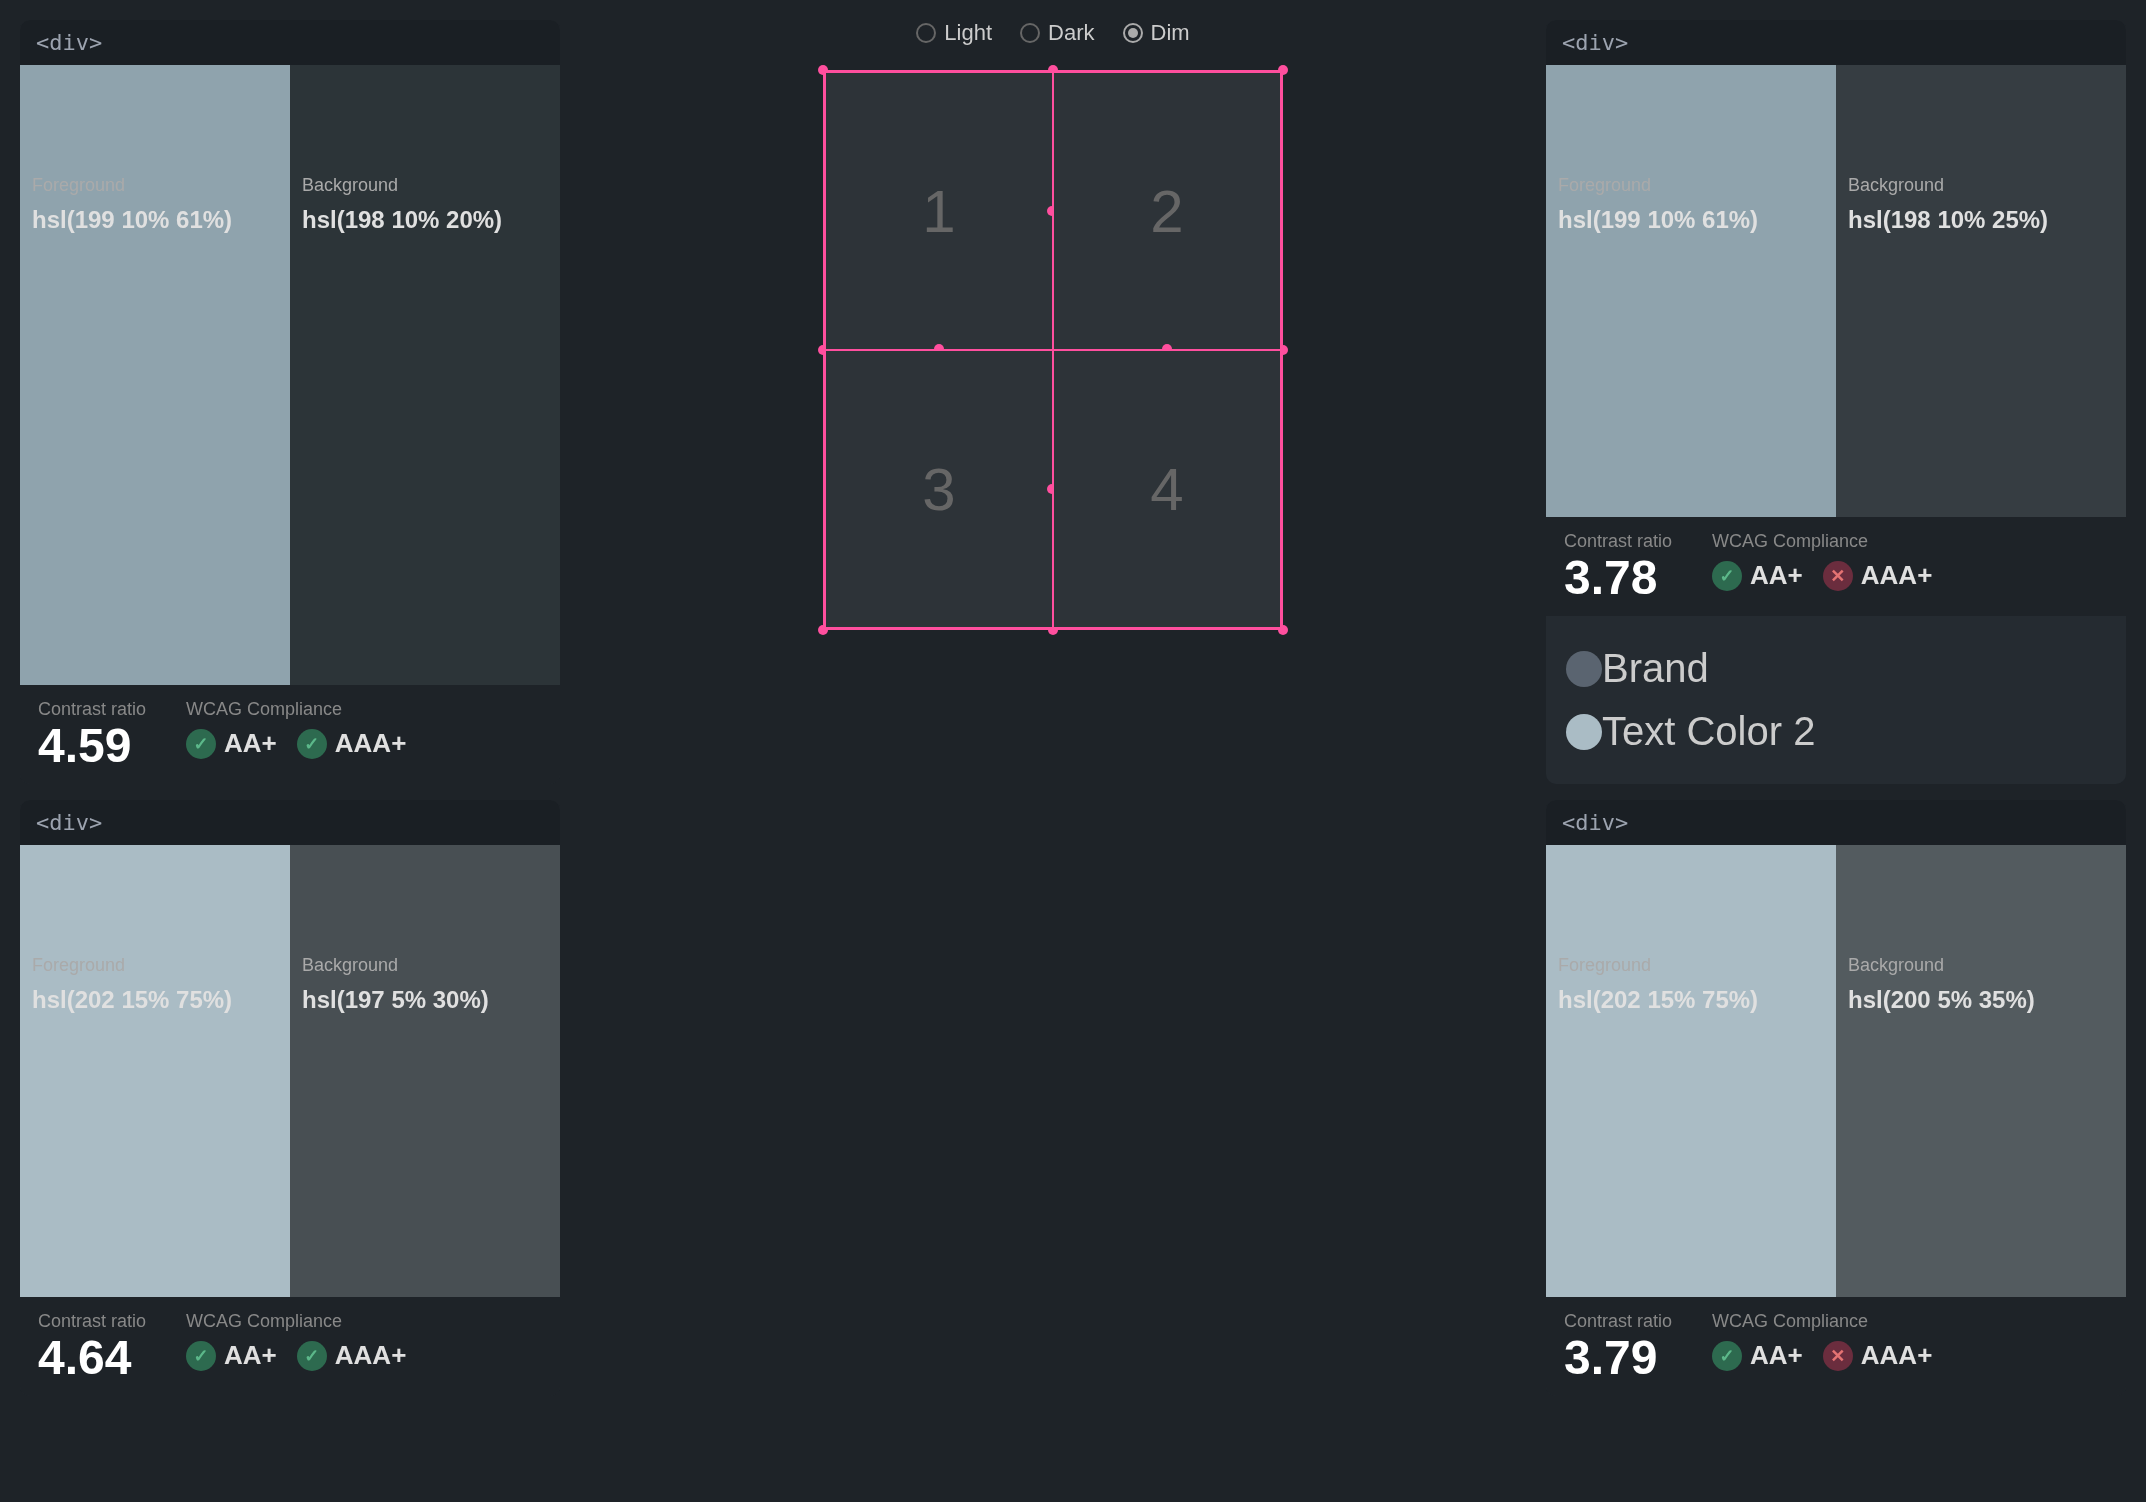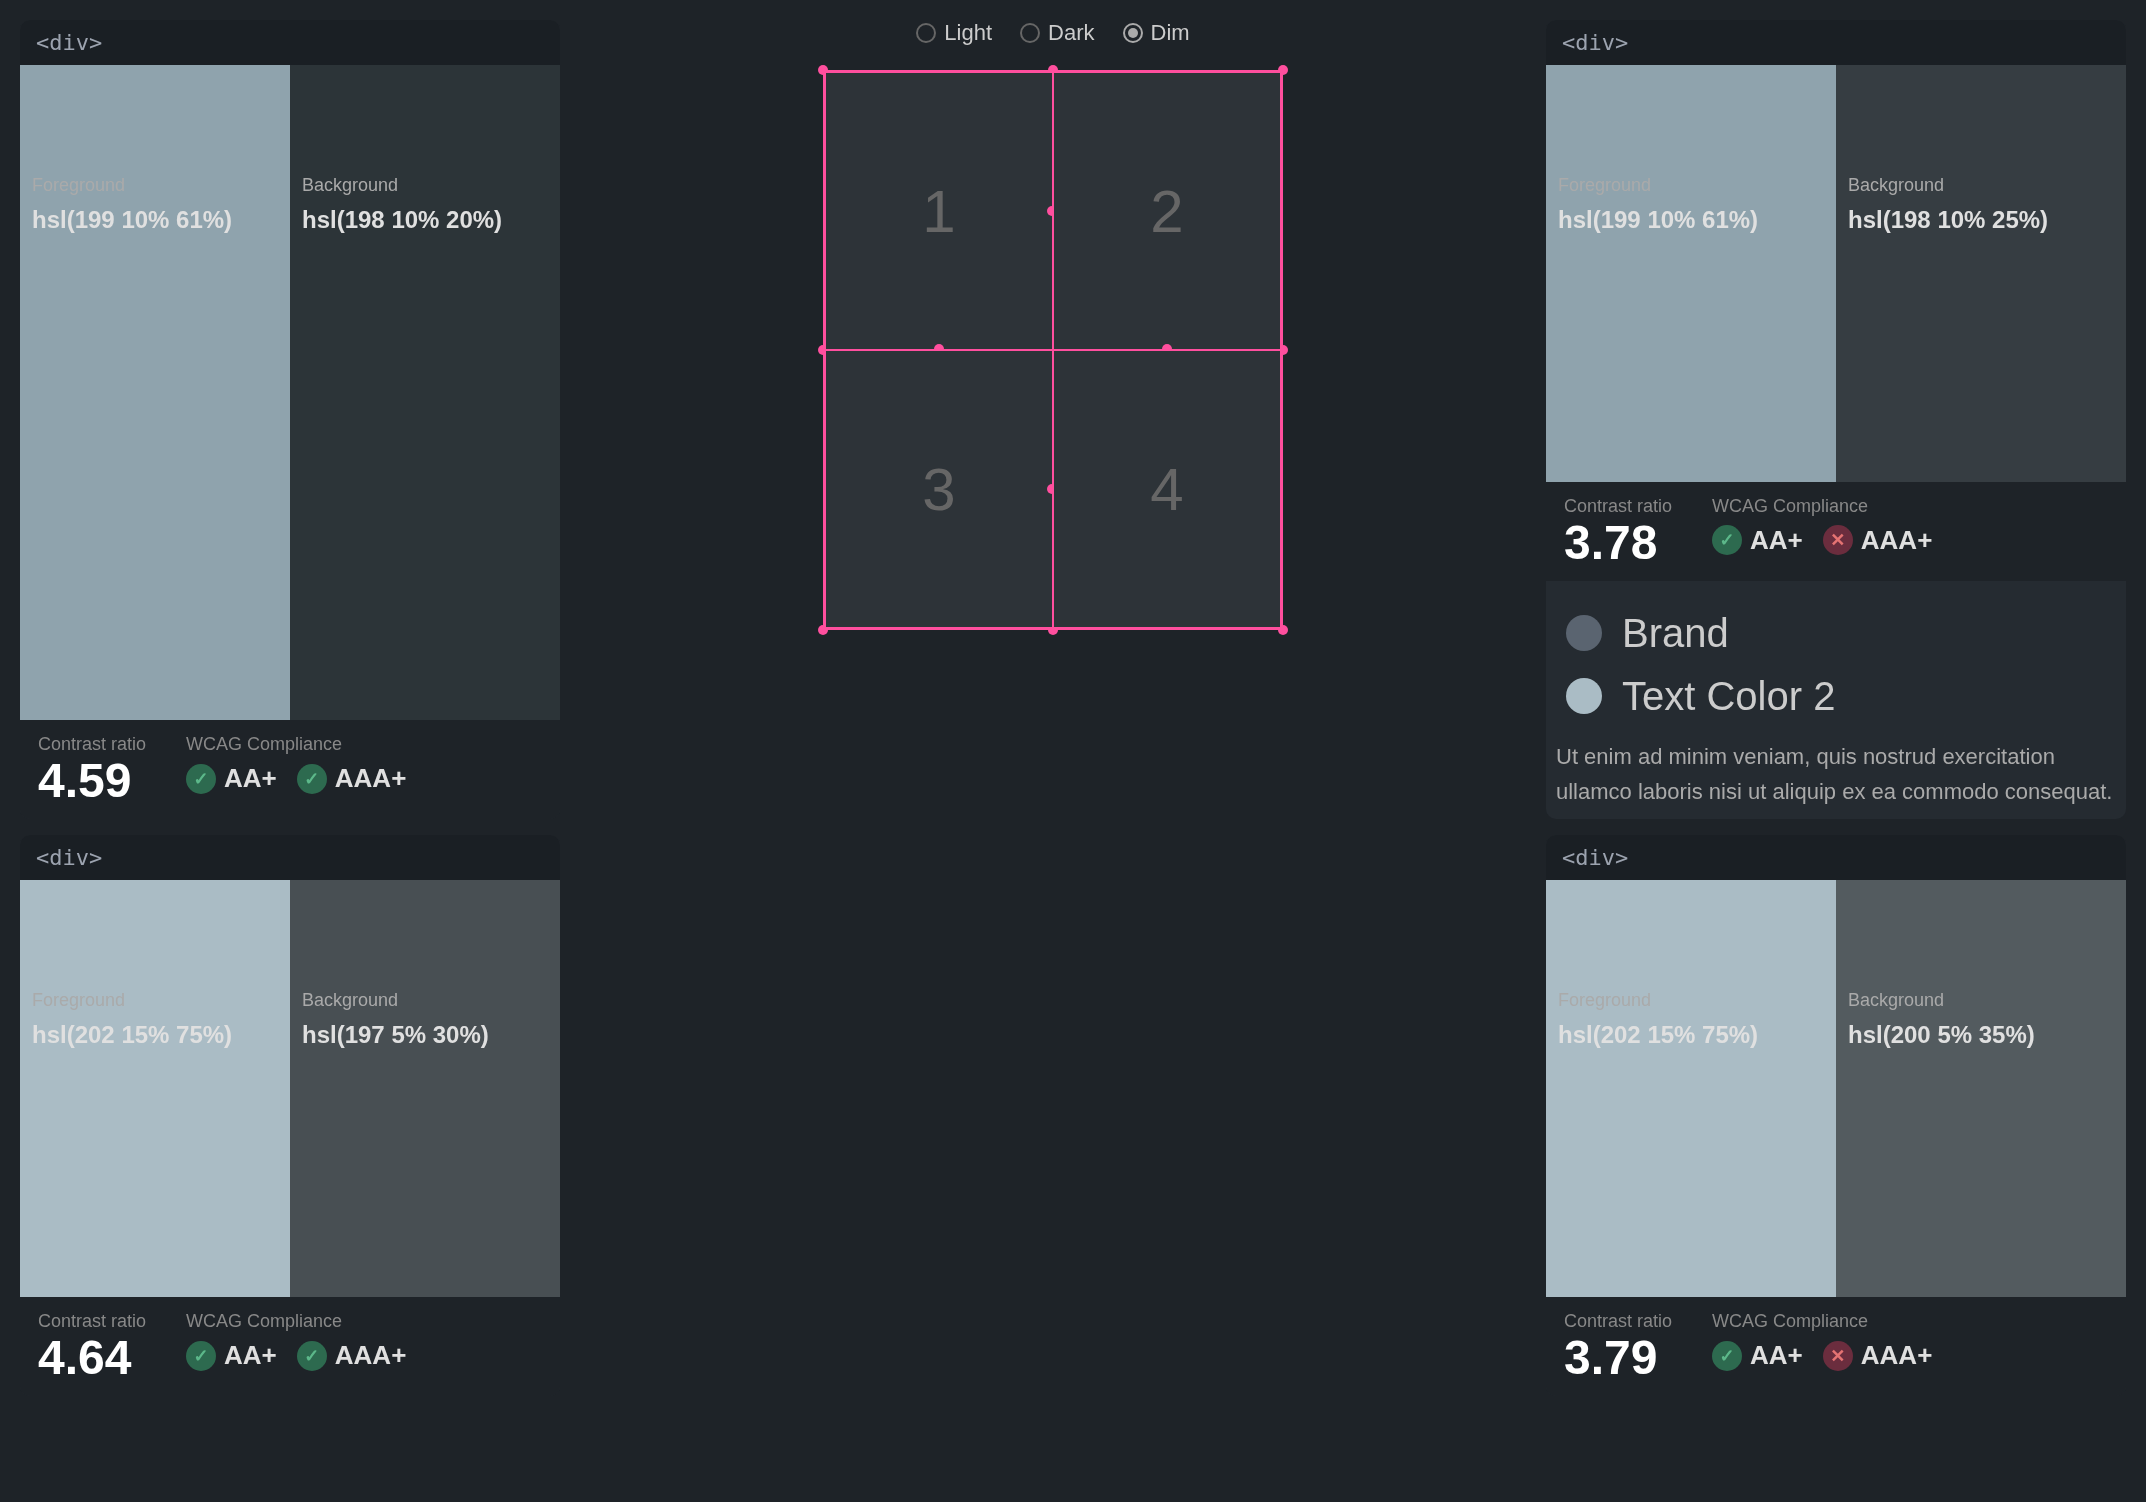--- a/index.html
+++ b/index.html
@@ -199,21 +199,20 @@
     .legend-section {
       padding: 20px 10px;
       display: flex;
       flex-direction: column;
       gap: 18px;
     }
 
     .legend-item {
       display: flex;
       align-items: center;
-      gap: 20px;
     }
 
     .legend-dot {
       width: 36px;
       height: 36px;
       border-radius: 50%;
       flex-shrink: 0;
     }
 
     .legend-text {
@@ -391,21 +390,20 @@
       <div class="legend-item">
         <div class="legend-dot" style="background:#5a6470;"></div>
         <span class="legend-text">Brand</span>
       </div>
       <div class="legend-item">
         <div class="legend-dot" style="background:#aabcc5;"></div>
         <span class="legend-text">Text Color 2</span>
       </div>
     </div>
     <div class="body-text">
-      <p>Ut enim ad minim veniam, quis nostrud exercitation ullamco laboris nisi ut aliquip ex ea commodo consequat.</p>
     </div>
   </div>
 
   <div class="info-card span-col-1 span-row-2">
     <div class="card-tag">&lt;div&gt;</div>
     <div class="color-swatches">
       <div class="swatch-fg" style="background: #aabcc5;">
         <div style="height:100px;"></div>
         <div class="swatch-label">Foreground</div>
         <div class="swatch-value">hsl(202 15% 75%)</div>

